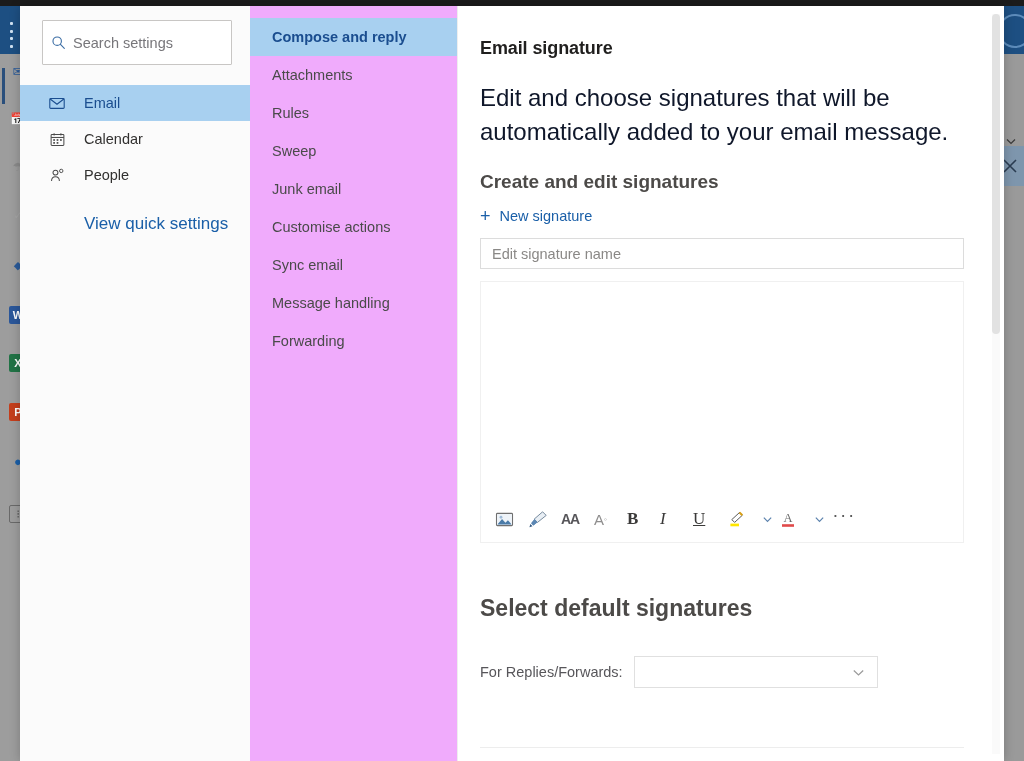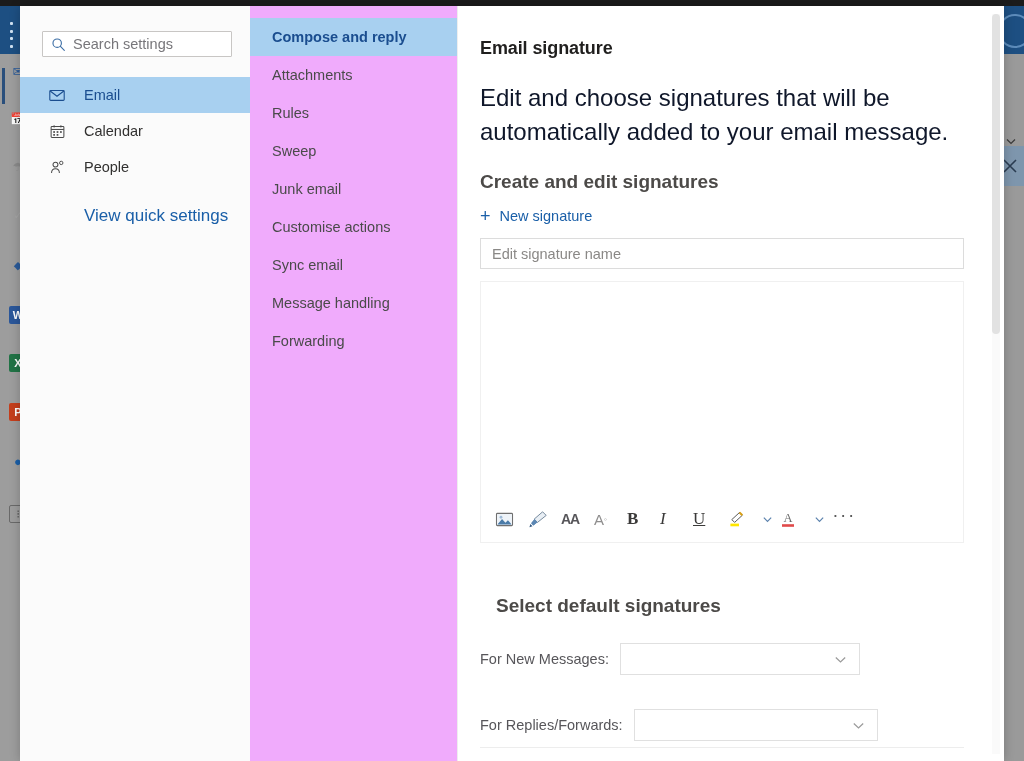--- a/index.html
+++ b/index.html
@@ -77,22 +77,22 @@
   }
 
   
   .col-nav {
     width: 230px; flex: 0 0 230px; height: 100%;
     background: #fbfbfb;
     padding-top: 14px;
     position: relative;
   }
   .search-box {
-    margin: 11px 18px 0 22px;
-    height: 26px;
+    margin: 0 18px 0 22px;
+    height: 45px;
     border: 1px solid #c8c6c4;
     background: #ffffff;
     display: flex; align-items: center;
     padding: 0 8px;
     border-radius: 1px;
   }
   .search-box .mag { flex: 0 0 auto; margin-right: 7px; display:flex; }
   .search-input {
     border: 0; outline: 0; background: transparent;
     font-family: inherit; font-size: 14.5px; color: #323130;
@@ -199,22 +199,22 @@
     width: 16px; height: 30px; display: flex; align-items: center;
     justify-content: center; cursor: pointer; color: #5b82ad;
   }
   .tb-ellipsis {
     width: 28px; height: 30px; display: flex; align-items: center;
     justify-content: center; cursor: pointer; color: #5a5a5a;
     font-size: 19px; letter-spacing: 1.5px; padding-bottom: 8px;
   }
 
   .h-sub2 {
-    font-size: 19px; color: #4c4a48; font-weight: bold;
-    margin: 52px 0 0 16px;
+    font-size: 23px; color: #4c4a48; font-weight: bold;
+    margin: 52px 0 0 0;
   }
   .def-row {
     display: flex; align-items: center; margin-top: 26px;
   }
   .def-row.second { margin-top: 34px; }
   .def-label {
     font-size: 14.5px; color: #57565a; margin-right: 11px;
   }
   .def-select {
     height: 32px; border: 1px solid #e0e0e0; background: #fff;
@@ -472,31 +472,20 @@
                   <path d="M2 4 L6 8 L10 4" stroke="#5b82ad" stroke-width="1.3" fill="none"></path>
                 </svg>
             </div>
 
             <div class="tb-ellipsis">···</div>
           </div>
         </div>
 
         <h2 class="h-sub2">Select default signatures</h2>
 
-        <div class="def-row">
-          <span class="def-label">For New Messages:</span>
-          <div class="def-select w1">
-            <span class="def-value"></span>
-            <span class="chev">
-              <svg width="15" height="15" viewBox="0 0 16 16">
-                  <path d="M3 5.8 L8 10.6 L13 5.8" stroke="#9b9b9b" stroke-width="1.3" fill="none"></path>
-                </svg>
-            </span>
-          </div>
-        </div>
 
         <div class="def-row second">
           <span class="def-label">For Replies/Forwards:</span>
           <div class="def-select w2">
             <span class="def-value"></span>
             <span class="chev">
               <svg width="15" height="15" viewBox="0 0 16 16">
                   <path d="M3 5.8 L8 10.6 L13 5.8" stroke="#9b9b9b" stroke-width="1.3" fill="none"></path>
                 </svg>
             </span>

